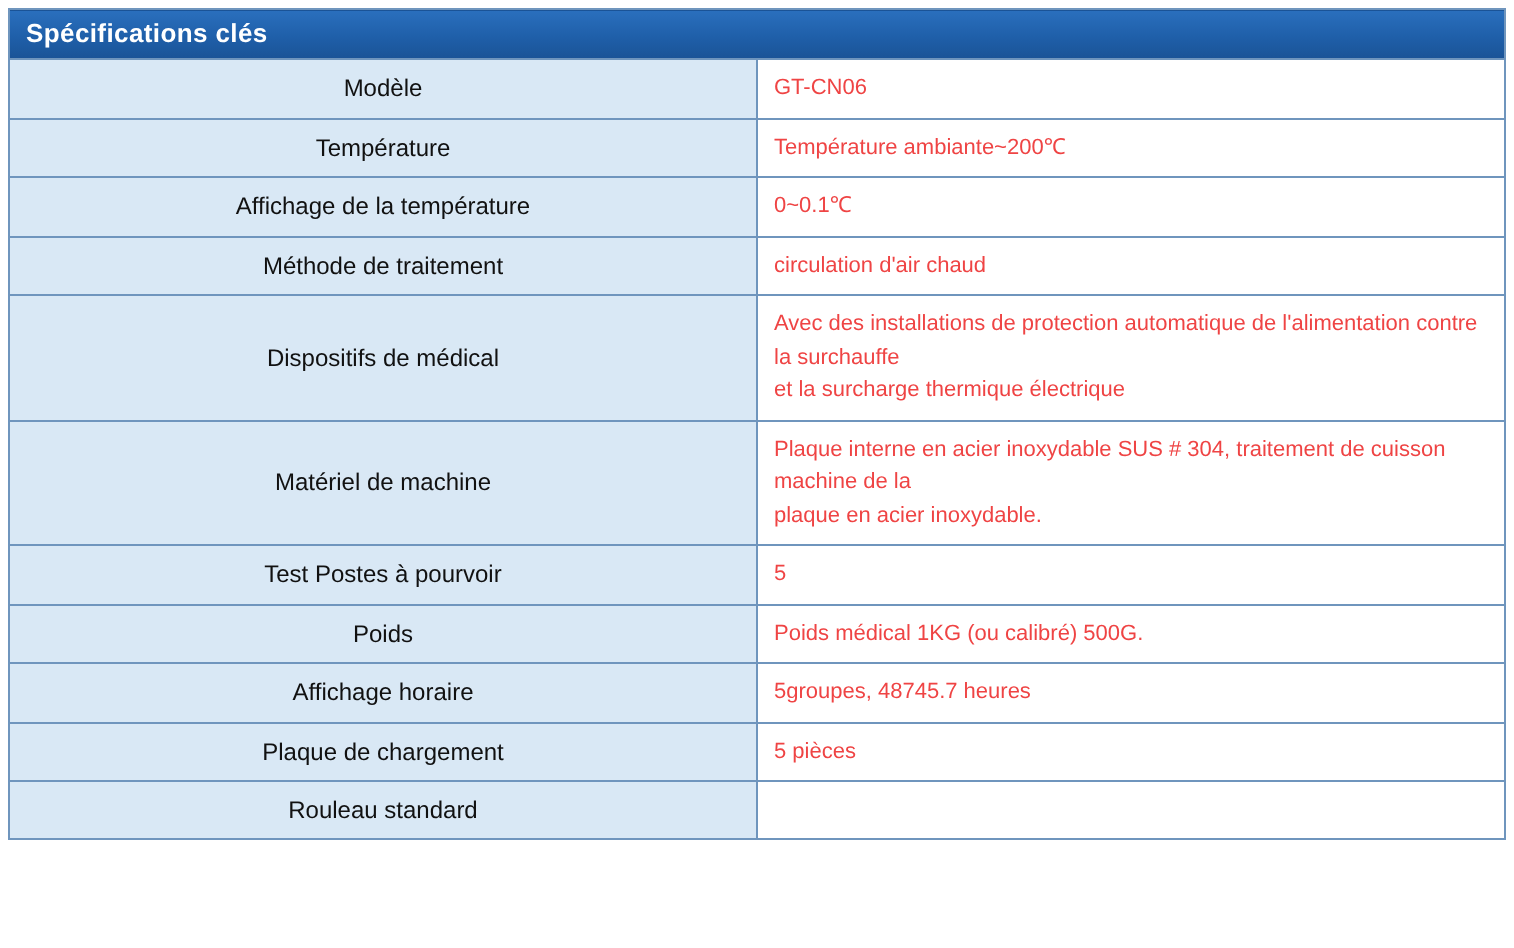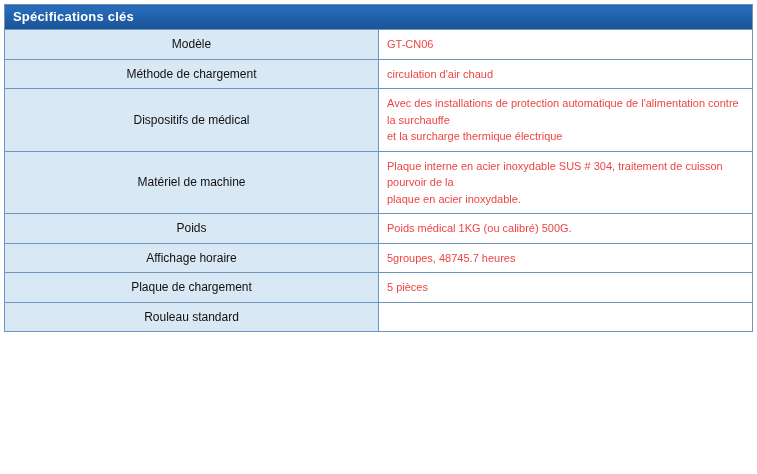--- a/index.html
+++ b/index.html
@@ -73,37 +73,55 @@
       </tr>
     </thead>
     <tbody id="spec-body">
         <tr>
           <td class="label-cell">Modèle</td>
           <td class="value-cell">
             <span class="value-line">GT-CN06</span>
           </td>
         </tr>
         <tr>
-          <td class="label-cell">Méthode de chargement</td>
+          <td class="label-cell">Température</td>
+          <td class="value-cell">
+            <span class="value-line">Température ambiante~200℃</span>
+          </td>
+        </tr>
+        <tr>
+          <td class="label-cell">Affichage de la température</td>
+          <td class="value-cell">
+            <span class="value-line">0~0.1℃</span>
+          </td>
+        </tr>
+        <tr>
+          <td class="label-cell">Méthode de traitement</td>
           <td class="value-cell">
             <span class="value-line">circulation d'air chaud</span>
           </td>
         </tr>
         <tr>
           <td class="label-cell">Dispositifs de médical</td>
           <td class="value-cell">
             <span class="value-line">Avec des installations de protection automatique de l'alimentation contre la surchauffe</span>
             <span class="value-line">et la surcharge thermique électrique</span>
           </td>
         </tr>
         <tr>
           <td class="label-cell">Matériel de machine</td>
           <td class="value-cell">
-            <span class="value-line">Plaque interne en acier inoxydable SUS # 304, traitement de cuisson pourvoir de la</span>
+            <span class="value-line">Plaque interne en acier inoxydable SUS # 304, traitement de cuisson machine de la</span>
             <span class="value-line">plaque en acier inoxydable.</span>
+          </td>
+        </tr>
+        <tr>
+          <td class="label-cell">Test Postes à pourvoir</td>
+          <td class="value-cell">
+            <span class="value-line">5</span>
           </td>
         </tr>
         <tr>
           <td class="label-cell">Poids</td>
           <td class="value-cell">
             <span class="value-line">Poids médical 1KG (ou calibré) 500G.</span>
           </td>
         </tr>
         <tr>
           <td class="label-cell">Affichage horaire</td>

